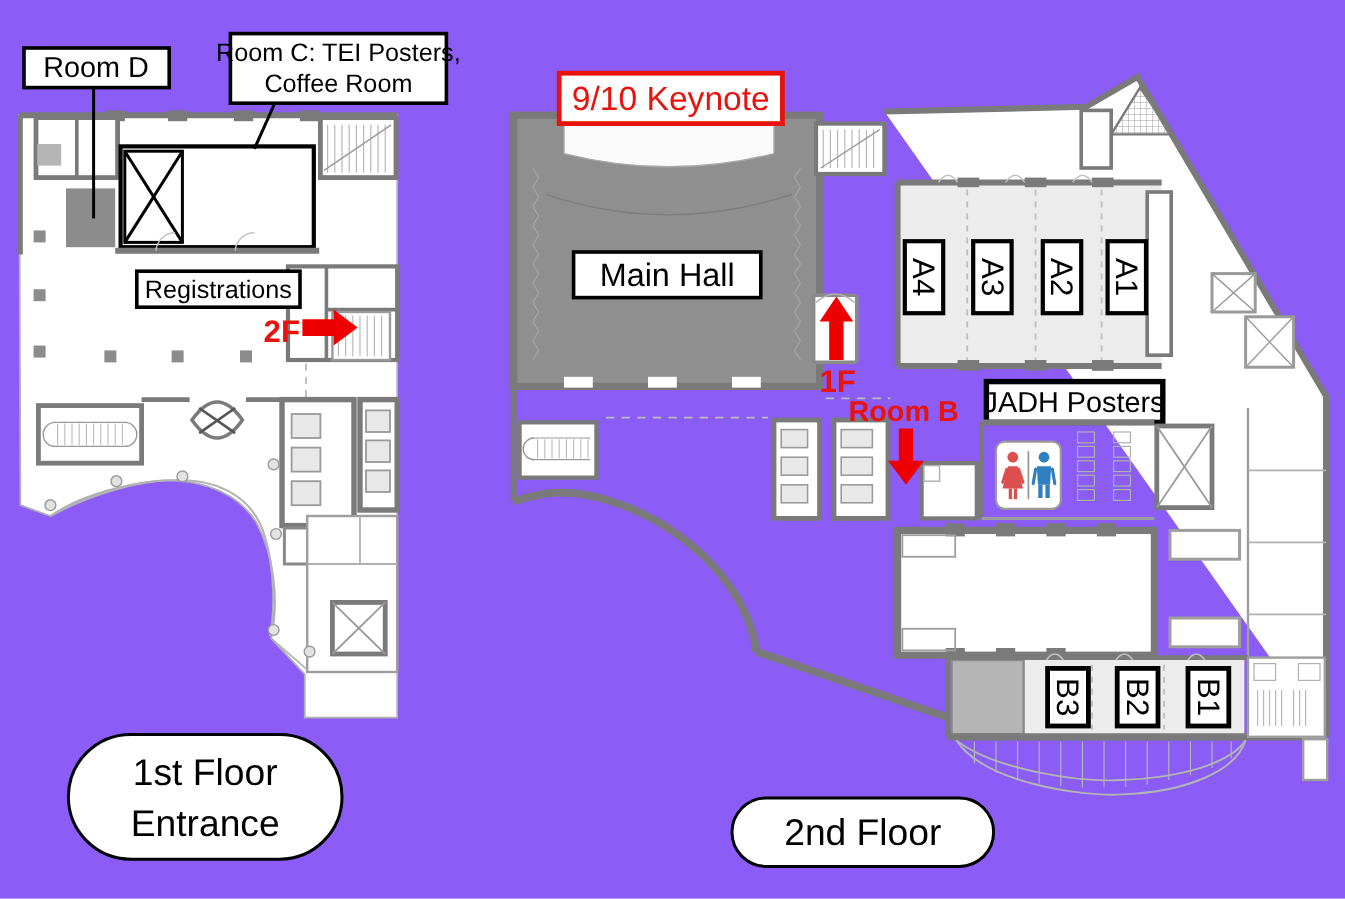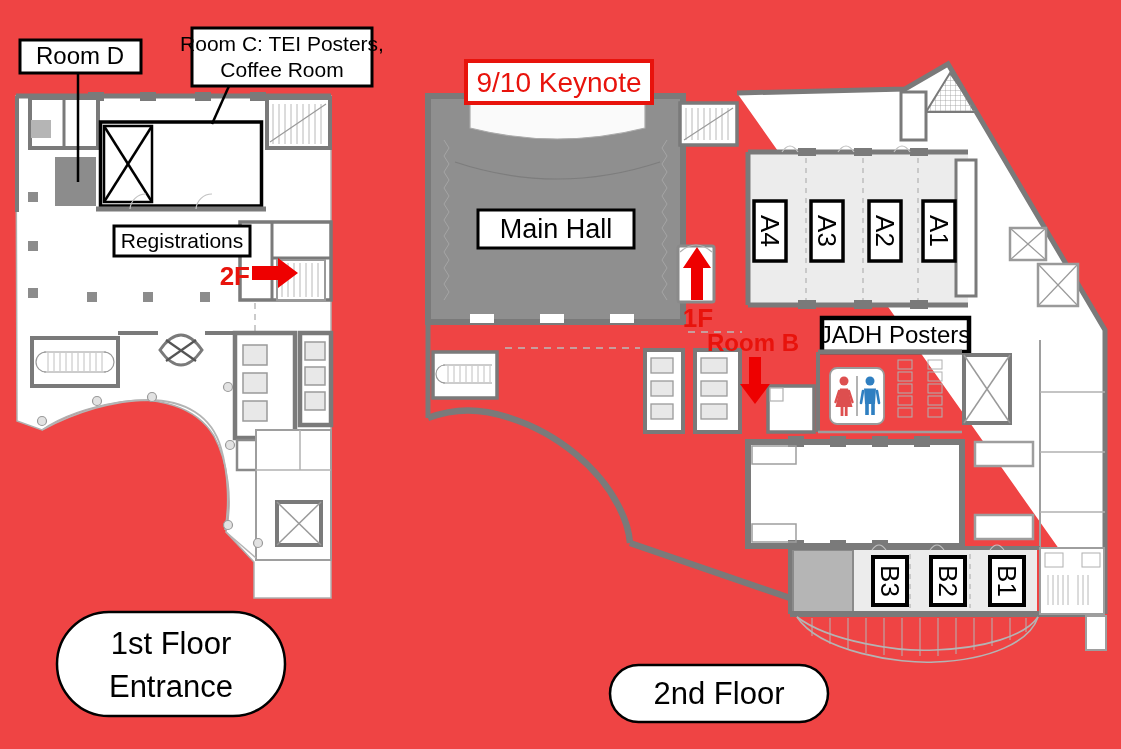--- a/index.html
+++ b/index.html
@@ -1,16 +1,16 @@
 <!DOCTYPE html>
 <html><head>
 <meta charset="utf-8">
 <style>
   html,body { margin:0; padding:0; background:#ffffff; }
-  .stage { position:relative; width:1121px; height:749px; overflow:hidden; background:#ef4444; }
+  .stage { position:relative; width:1121px; height:749px; overflow:hidden; background:#8b5cf6; }
   svg { display:block; }
   .t  { font-family:"Liberation Sans", sans-serif; fill:#000000; }
   .red-t { fill:#e8130c; }
   .arc { fill:none; stroke:#c2c2c2; stroke-width:1.2; }
 </style>
 </head>
 <body>
 
 <div class="stage">
 <svg width="1121" height="749" viewBox="0 0 1121 749">

